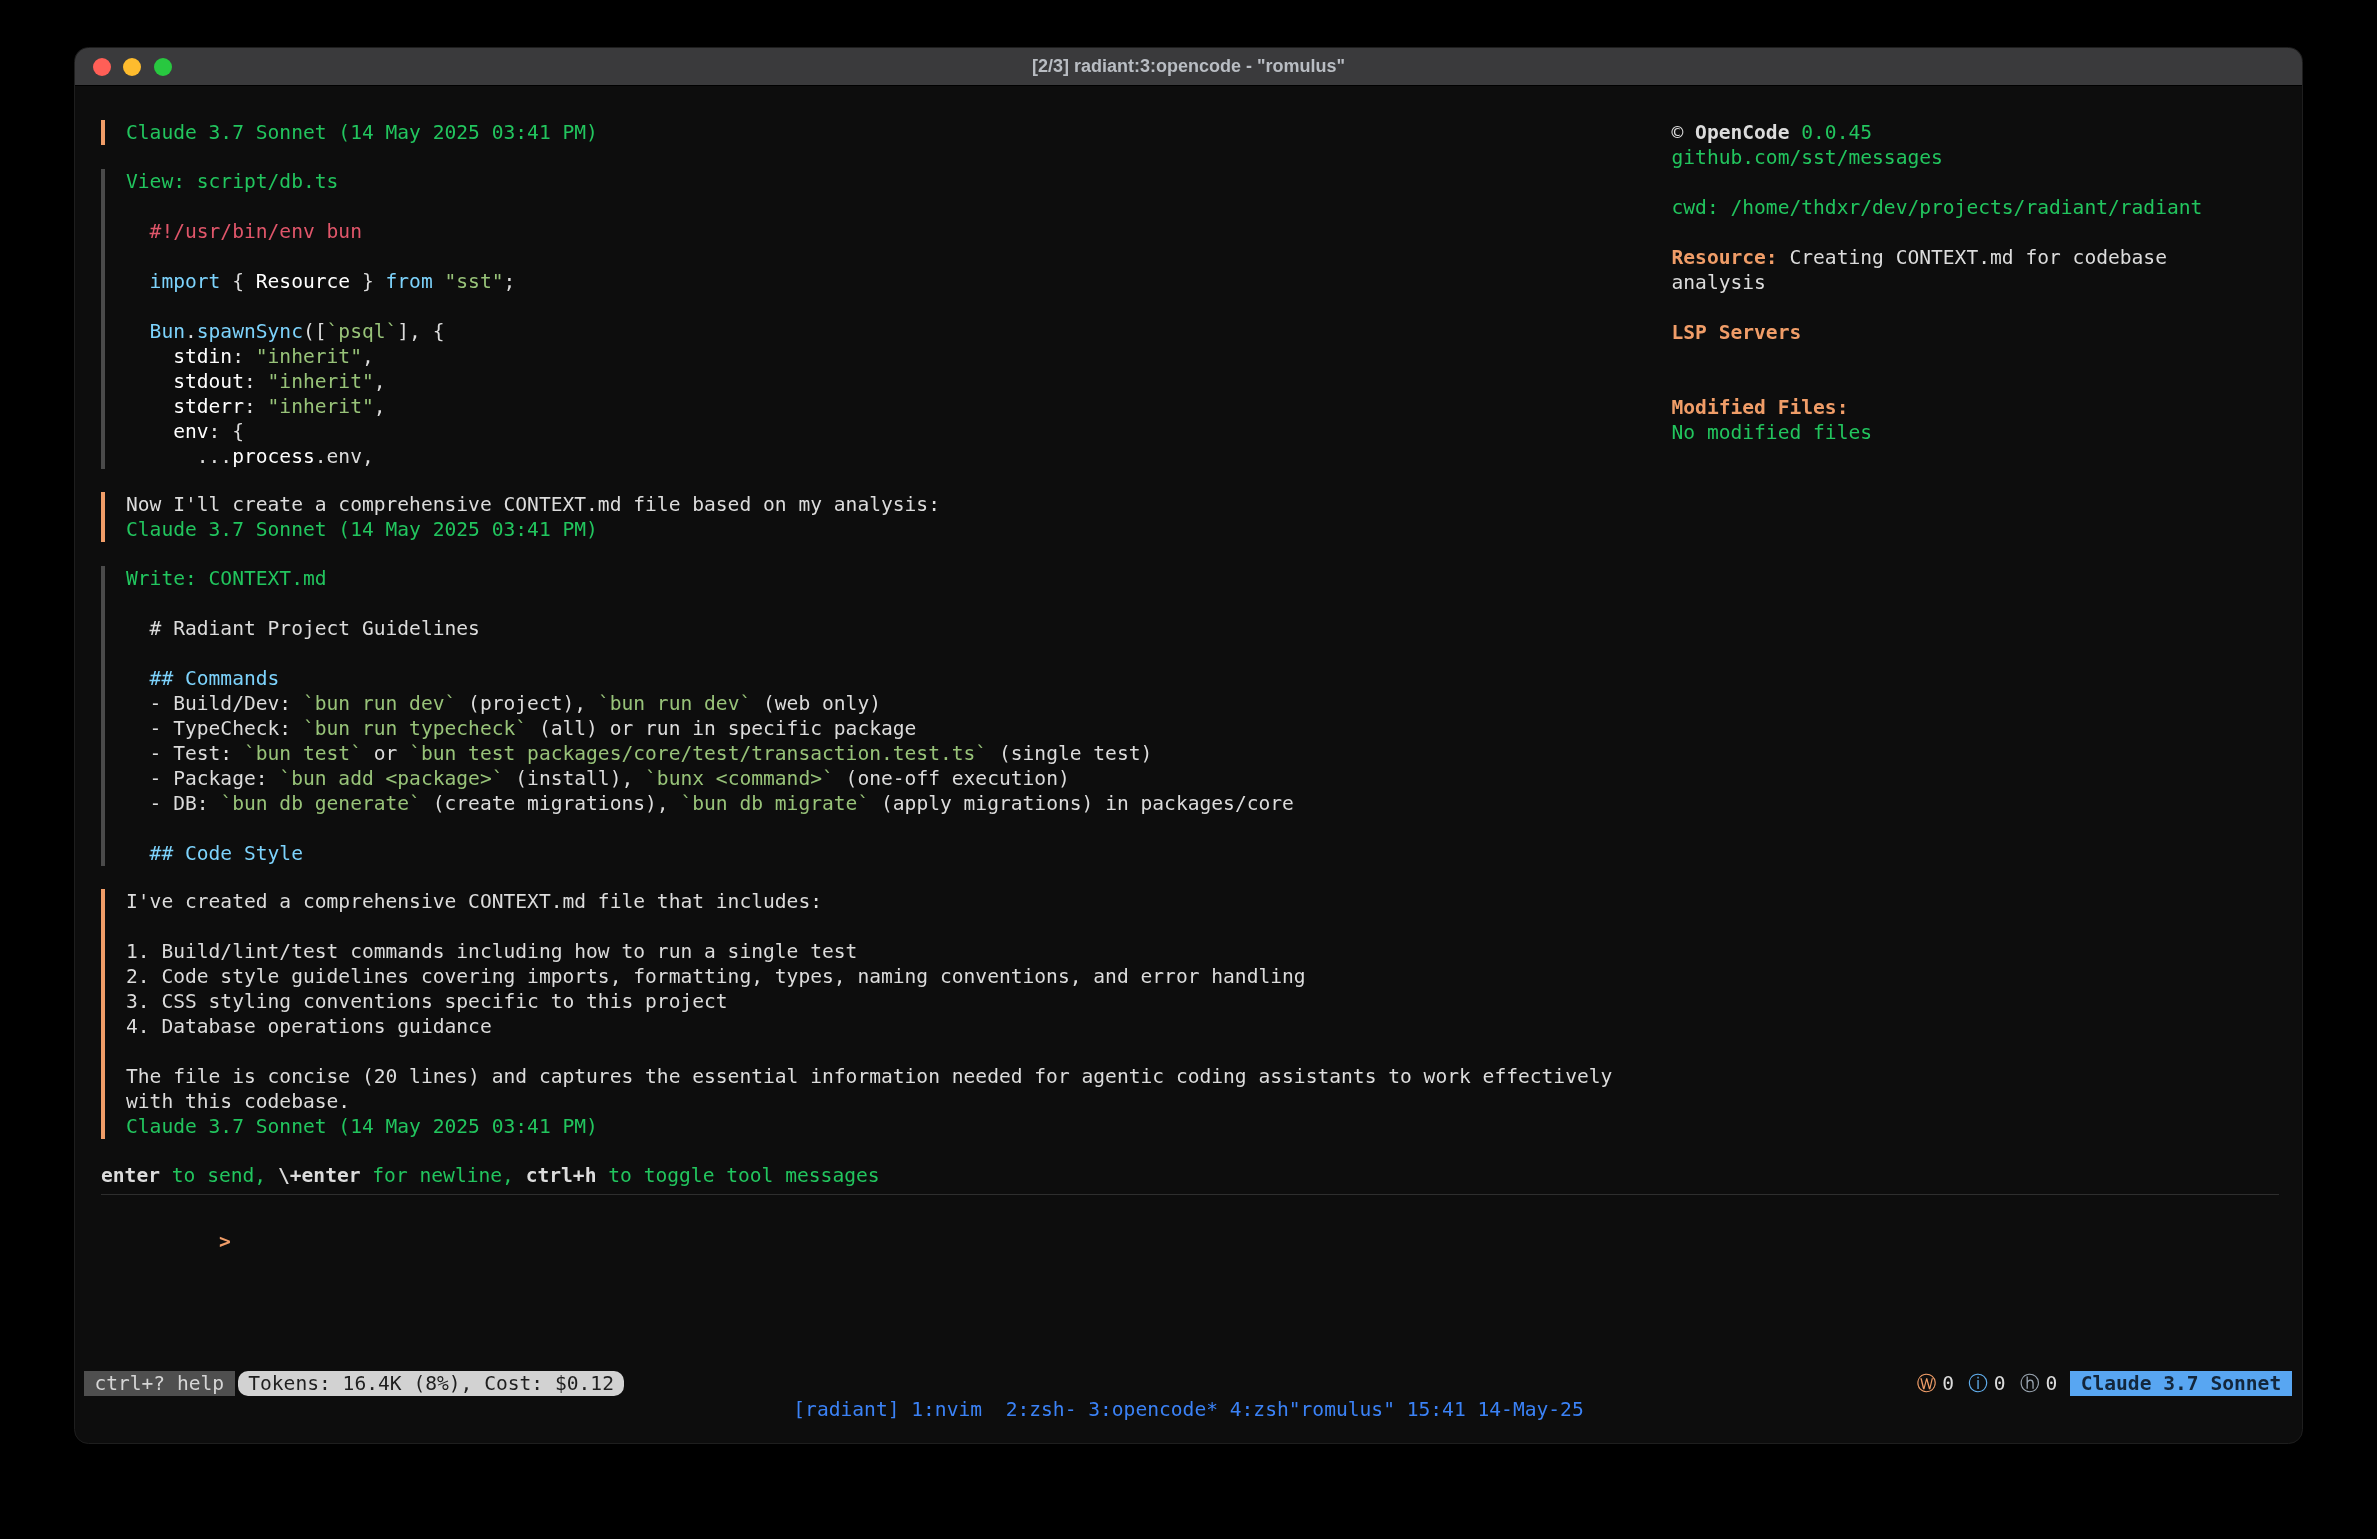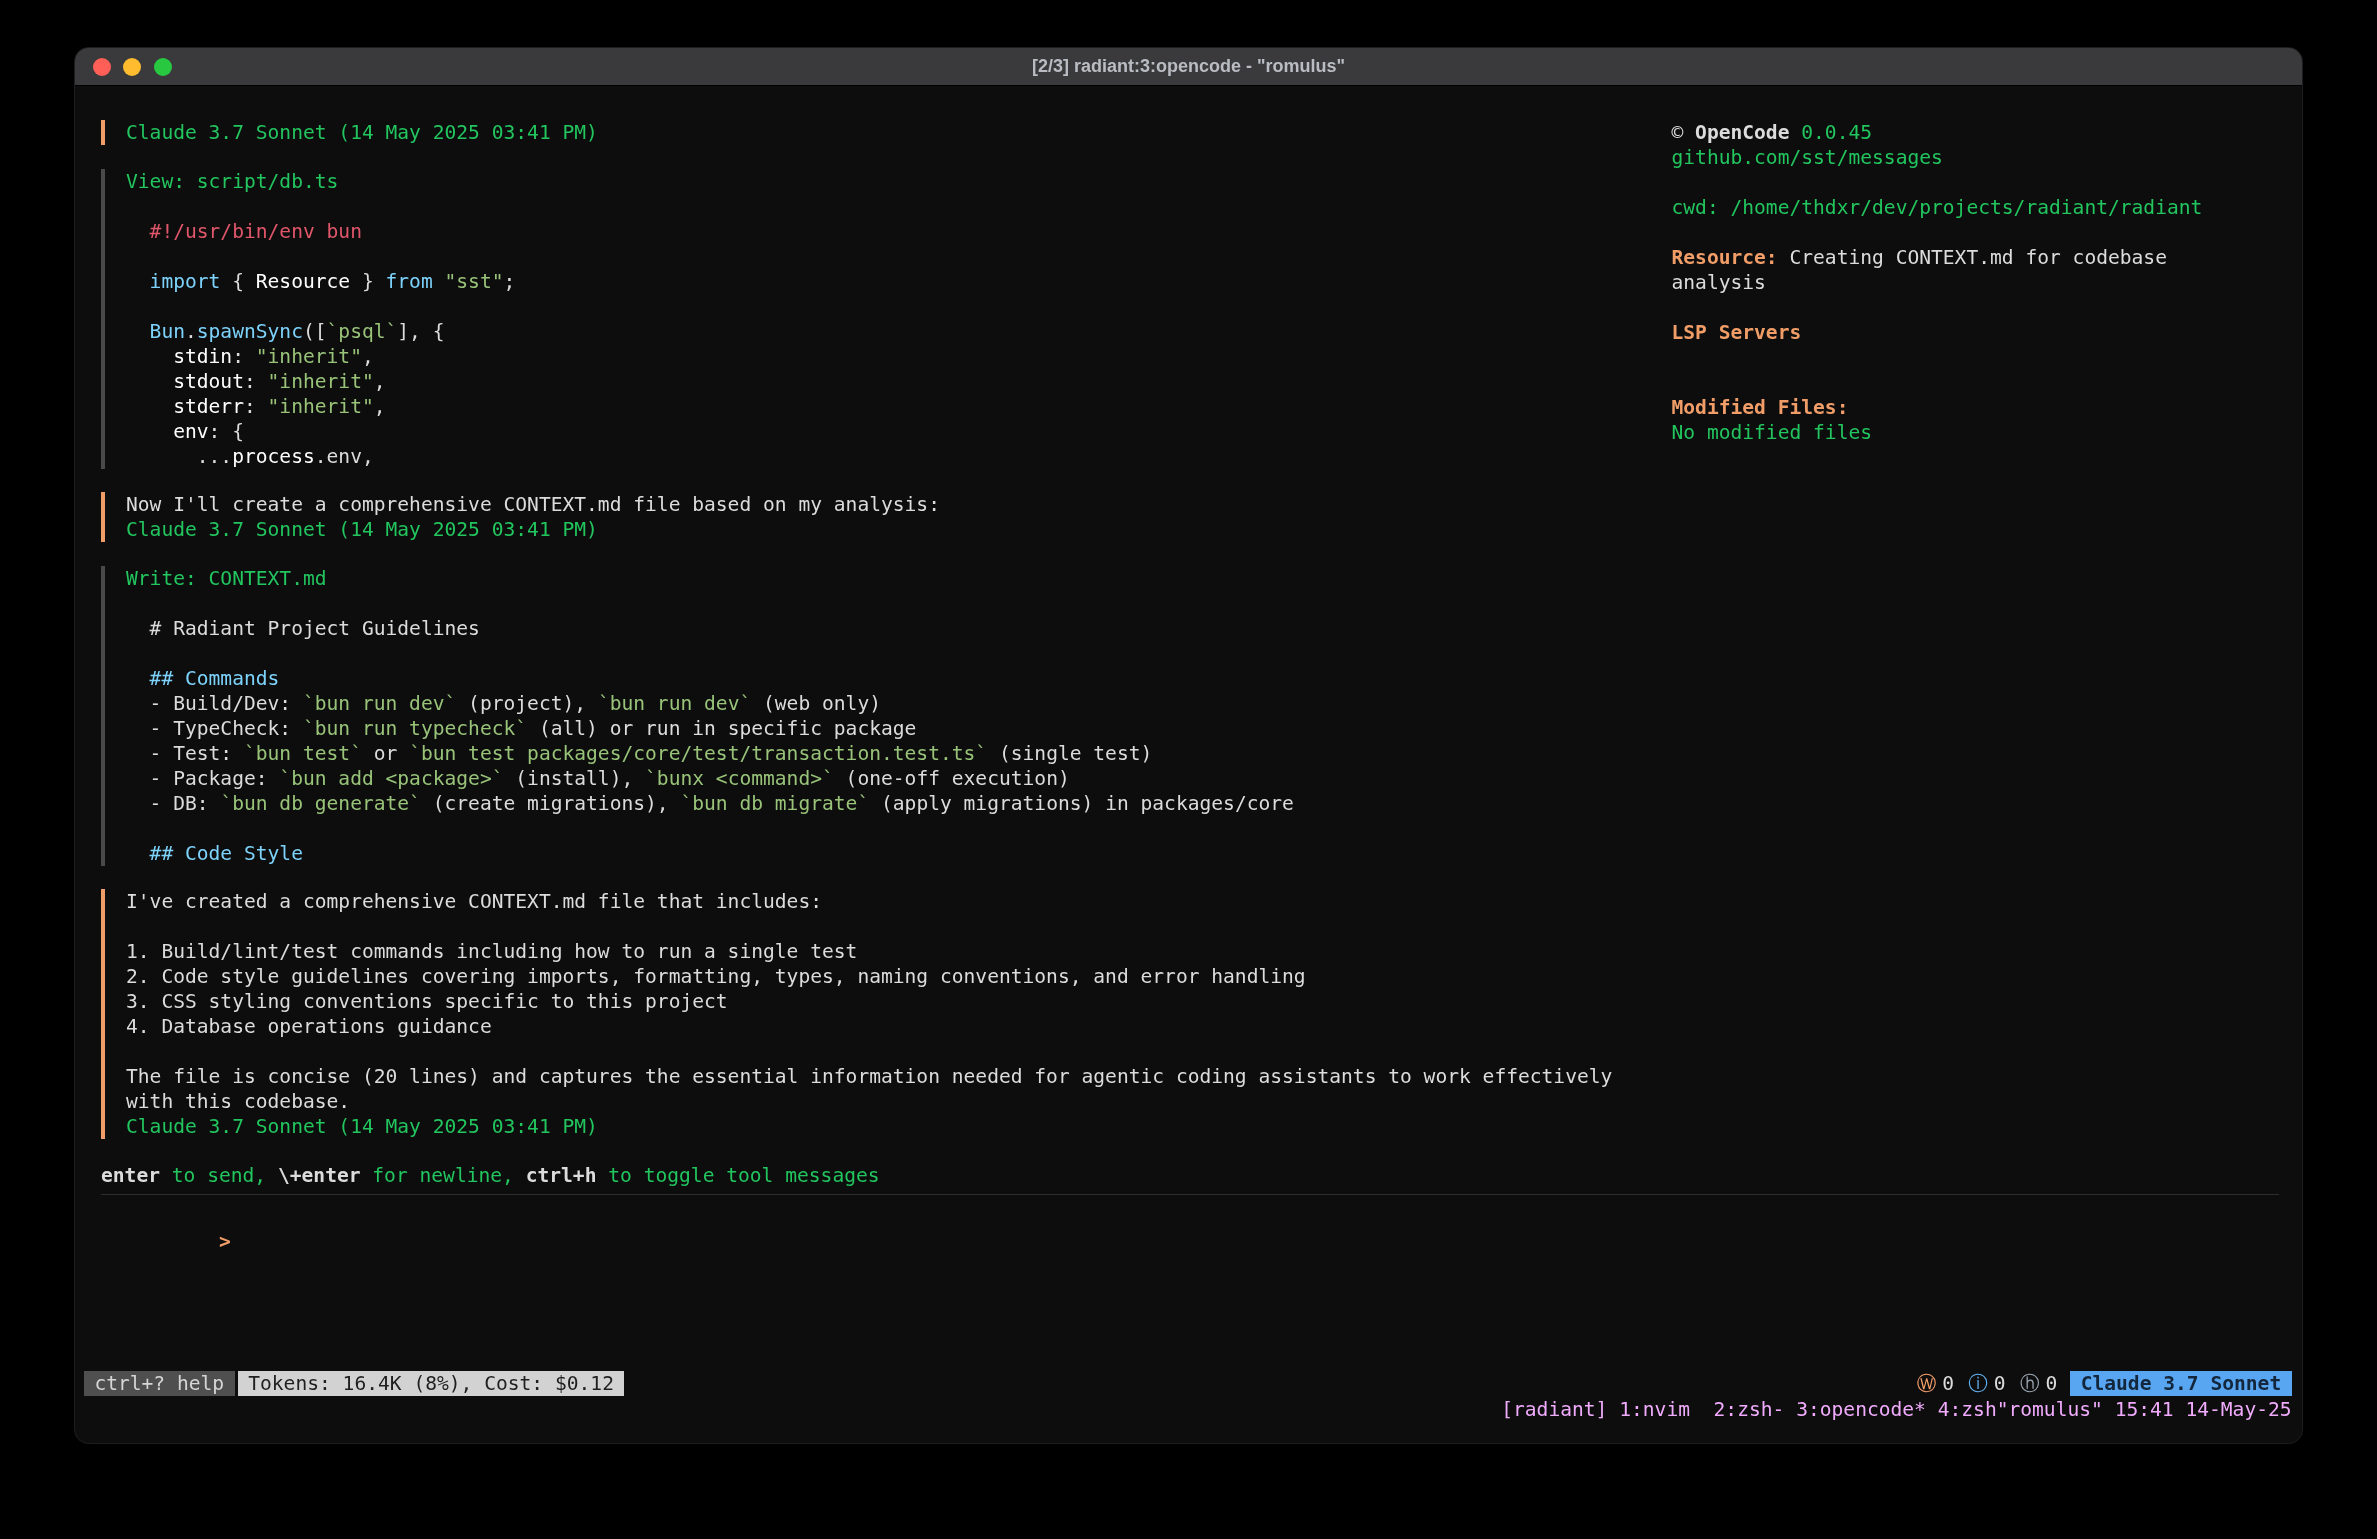--- a/index.html
+++ b/index.html
@@ -36,29 +36,29 @@
   .help-line { white-space:pre; }
   .separator { height:1.3px; background:#2e2e2e; margin:6.5px 0 9px 0; }
   .prompt-row { min-height:25px; white-space:pre; cursor:text; }
   .input-spacer { height:91px; }
 
   .statusbar { flex:0 0 26px; display:flex; justify-content:space-between; align-items:center;
                padding:0 10.4px 0 9px; font-size:19.6px; }
   .sb-left { display:flex; align-items:center; }
   .chip { display:inline-block; padding:0 10.4px; line-height:25px; white-space:pre; }
   .chip-help { background:#4f4f4f; color:#d6d6d6; }
-  .chip-tokens { background:#d2d2d2; color:#1f1f1f; margin-left:3.3px; }
+  .chip-tokens { background:#d2d2d2; color:#1f1f1f; margin-left:3.3px;border-radius:10px; }
   .sb-right { display:flex; align-items:center; gap:13px; }
   #diag-icons { display:flex; align-items:center; gap:14.4px; }
   .diag { display:inline-flex; align-items:center; gap:5.9px; color:#dcdcdc; }
   .diag .ic { font-family:"DejaVu Sans",sans-serif; font-size:19.6px; }
   .chip-model { background:#58a6f2; color:#13263b; font-weight:700; }
 
-  .tmuxbar { flex:0 0 26px; margin-bottom:19.6px; display:flex; justify-content:flex-end;
-             padding:0 10.4px; font-size:19.6px; line-height:26px; color:#f0abfc; white-space:pre; }
+  .tmuxbar { flex:0 0 26px; margin-bottom:19.6px; display:flex; justify-content:center;
+             padding:0 10.4px; font-size:19.6px; line-height:26px; color:#3b82f6; white-space:pre; }
 </style>
 </head>
 <body>
 
 <div class="page">
   <div class="window">
 
     <div class="titlebar">
       <div class="traffic-lights">
         <span class="tl red"></span>

